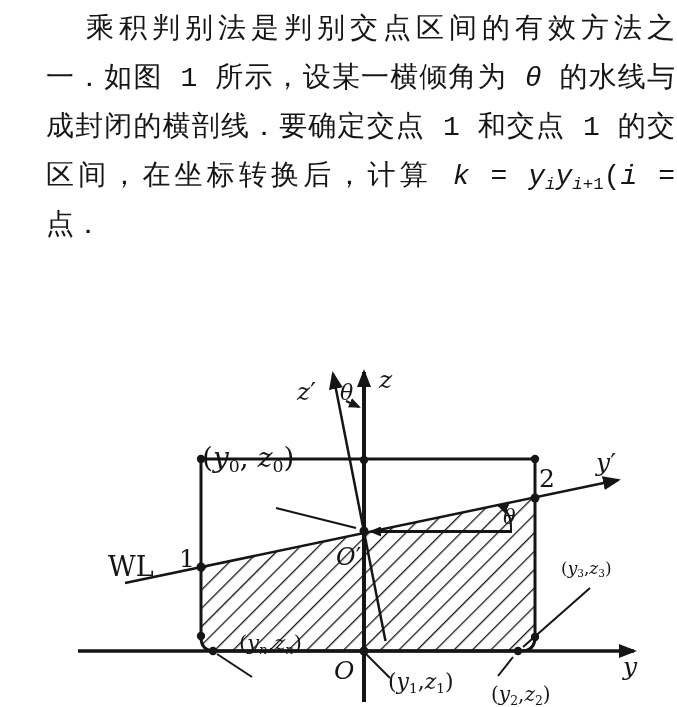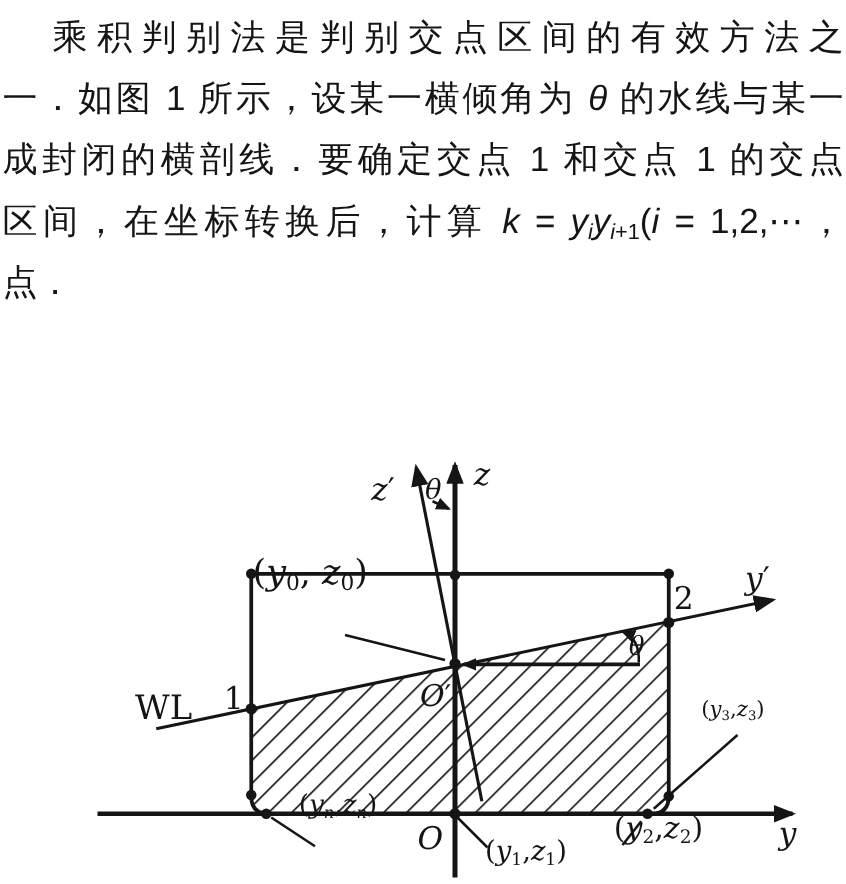--- a/index.html
+++ b/index.html
@@ -2,21 +2,21 @@
 <html><head>
 <meta charset="utf-8">
 <style>
   html,body{margin:0;padding:0;background:#ffffff;}
   .page{position:relative;width:677px;height:707px;background:#ffffff;color:#151515;
         font-family:"DejaVu Serif","Liberation Serif",serif;overflow:hidden;}
   
   .para{position:absolute;left:0;top:5px;width:673px;padding:0 2px;
         font-size:28px;line-height:49px;}
   .tline{height:49px;overflow:hidden;text-align:justify;text-align-last:justify;
-         font-family:Liberation Sans, sans-serif;}
+         font-family:Liberation Mono, monospace;margin-left:44px;}
   .tline.indent{padding-left:40px;}
   .tline.last{text-align-last:left;}
   i{font-style:italic;}
   sub{font-size:62%;vertical-align:baseline;position:relative;top:0.3em;line-height:0;}
   
   svg.fig{position:absolute;left:0;top:0;}
   .lbl{position:absolute;white-space:nowrap;line-height:1;
        font-family:"DejaVu Serif","Liberation Serif",serif;}
 </style>
 </head>
@@ -90,15 +90,15 @@
   <div class="lbl" style="left:503px;top:507px;font-size:21px;"><i>θ</i></div>
   <div class="lbl" style="left:202px;top:444px;font-size:28px;">(<i>y</i><sub>0</sub>, <i>z</i><sub>0</sub>)</div>
   <div class="lbl" style="left:336px;top:545px;font-size:24px;"><i>O</i>′</div>
   <div class="lbl" style="left:108px;top:553px;font-size:27px;">WL</div>
   <div class="lbl" style="left:179px;top:546px;font-size:25px;">1</div>
   <div class="lbl" style="left:561px;top:560px;font-size:17px;">(<i>y</i><sub>3</sub>,<i>z</i><sub>3</sub>)</div>
   <div class="lbl" style="left:334px;top:658px;font-size:25px;"><i>O</i></div>
   <div class="lbl" style="left:623px;top:654px;font-size:25px;"><i>y</i></div>
   <div class="lbl" style="left:239px;top:633px;font-size:21px;">(<i>y</i><sub><i>n</i></sub>,<i>z</i><sub><i>n</i></sub>)</div>
   <div class="lbl" style="left:388px;top:671px;font-size:22px;">(<i>y</i><sub>1</sub>,<i>z</i><sub>1</sub>)</div>
-  <div class="lbl" style="left:491px;top:650px;font-size:24px;">(<i>y</i><sub>2</sub>,<i>z</i><sub>2</sub>)</div>
+  <div class="lbl" style="left:491px;top:684px;font-size:20px;">(<i>y</i><sub>2</sub>,<i>z</i><sub>2</sub>)</div>
 
 </div>
 
 </body></html>

